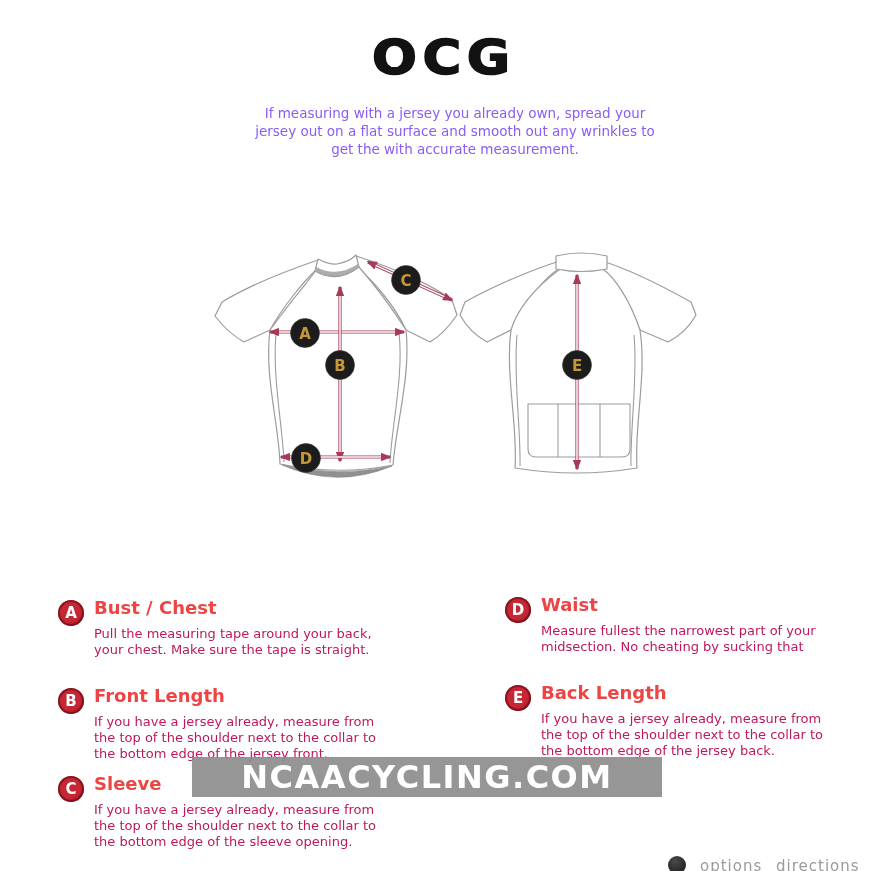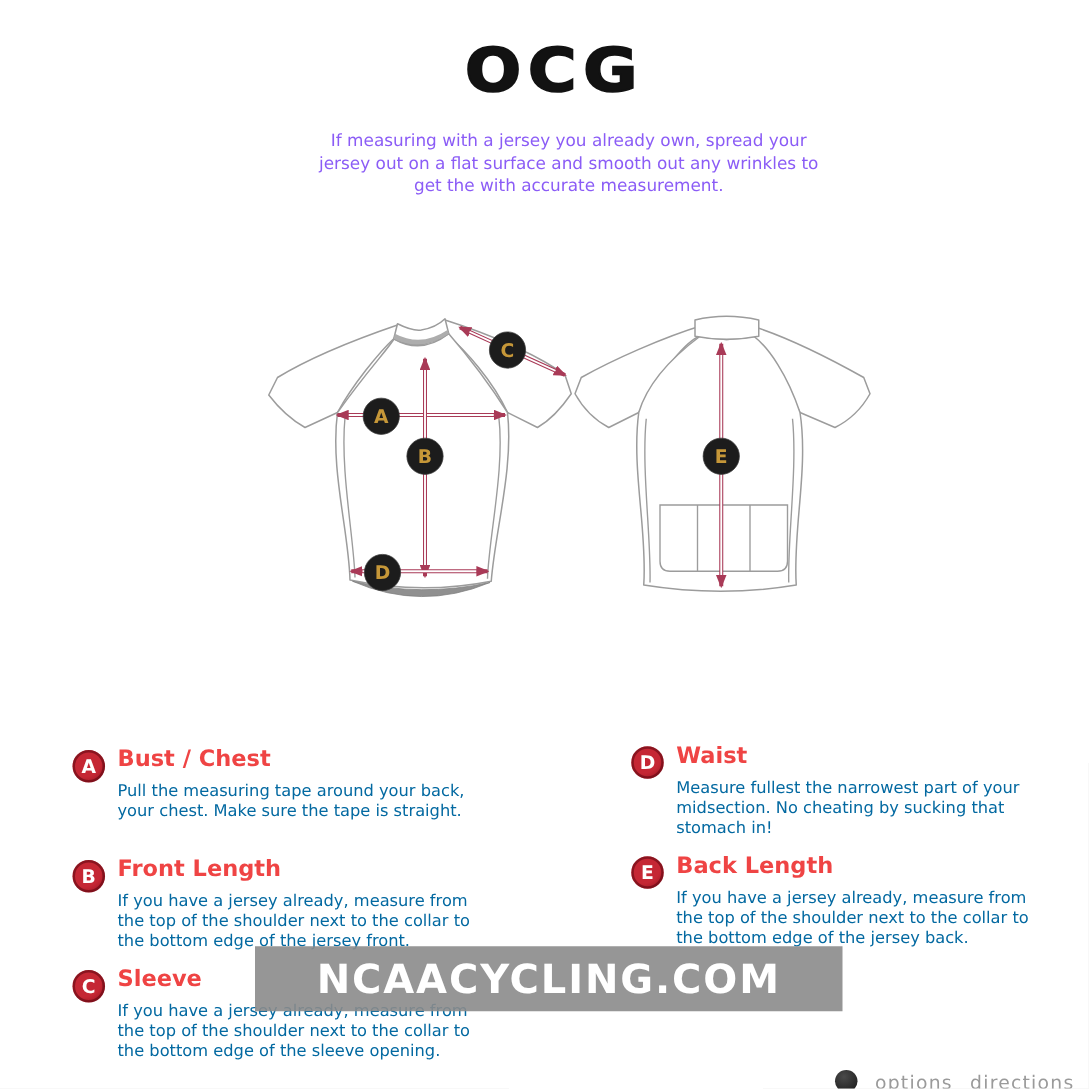--- a/index.html
+++ b/index.html
@@ -24,24 +24,24 @@
   .dbadge{fill:#1c1c1c;stroke:#3a3a3a;stroke-width:0.6;}
   .dletter{font-size:15px;font-weight:bold;fill:#c69738;text-anchor:middle;}
 
   
   .sec{position:absolute;}
   .sec .badge{position:absolute;left:0;top:3px;width:26px;height:26px;border-radius:50%;
       background:radial-gradient(circle at 38% 32%, #c52734 55%, #8c0f1d 100%);
       box-shadow:inset 0 0 0 2px rgba(90,5,15,.55);
       color:#ffffff;font-weight:bold;font-size:15px;display:flex;align-items:center;justify-content:center;}
   .sec h3{margin:0 0 7px 36px;font-size:18px;font-weight:bold;color:#ef4444;line-height:22px;}
-  .sec .body{margin-left:36px;font-size:13px;line-height:16px;color:#0369a1;}
+  .sec .body{margin-left:36px;font-size:13px;line-height:16px;color:#be185d;}
 
   
-  #watermark{position:absolute;left:204px;top:757px;width:470px;height:52px;
+  #watermark{position:absolute;left:192px;top:757px;width:470px;height:40px;
       background:rgba(139,139,139,0.90);display:flex;align-items:center;justify-content:center;
       font-size:32px;font-weight:bold;color:#ffffff;letter-spacing:1.5px;}
 
   
   #footer-dot{position:absolute;left:668px;top:856px;width:18px;height:18px;border-radius:50%;
       background:radial-gradient(circle at 40% 30%, #4a4a4a, #161616);}
   #footer-text{position:absolute;left:700px;top:857px;font-size:15px;color:#9a9a9a;
       letter-spacing:1px;word-spacing:8px;white-space:nowrap;}
 </style>
 </head>
@@ -157,21 +157,20 @@
   </div>
 
   <div class="sec" style="left:505px;top:594px;width:360px">
     <div class="badge">
         <span>D</span>
       </div>
     <h3>Waist</h3>
     <div class="body">
       <div>Measure fullest the narrowest part of your</div>
       <div>midsection. No cheating by sucking that</div>
-      <div>stomach in!</div>
     </div>
   </div>
 
   <div class="sec" style="left:505px;top:682px;width:360px">
     <div class="badge">
         <span>E</span>
       </div>
     <h3>Back Length</h3>
     <div class="body">
       <div>If you have a jersey already, measure from</div>

